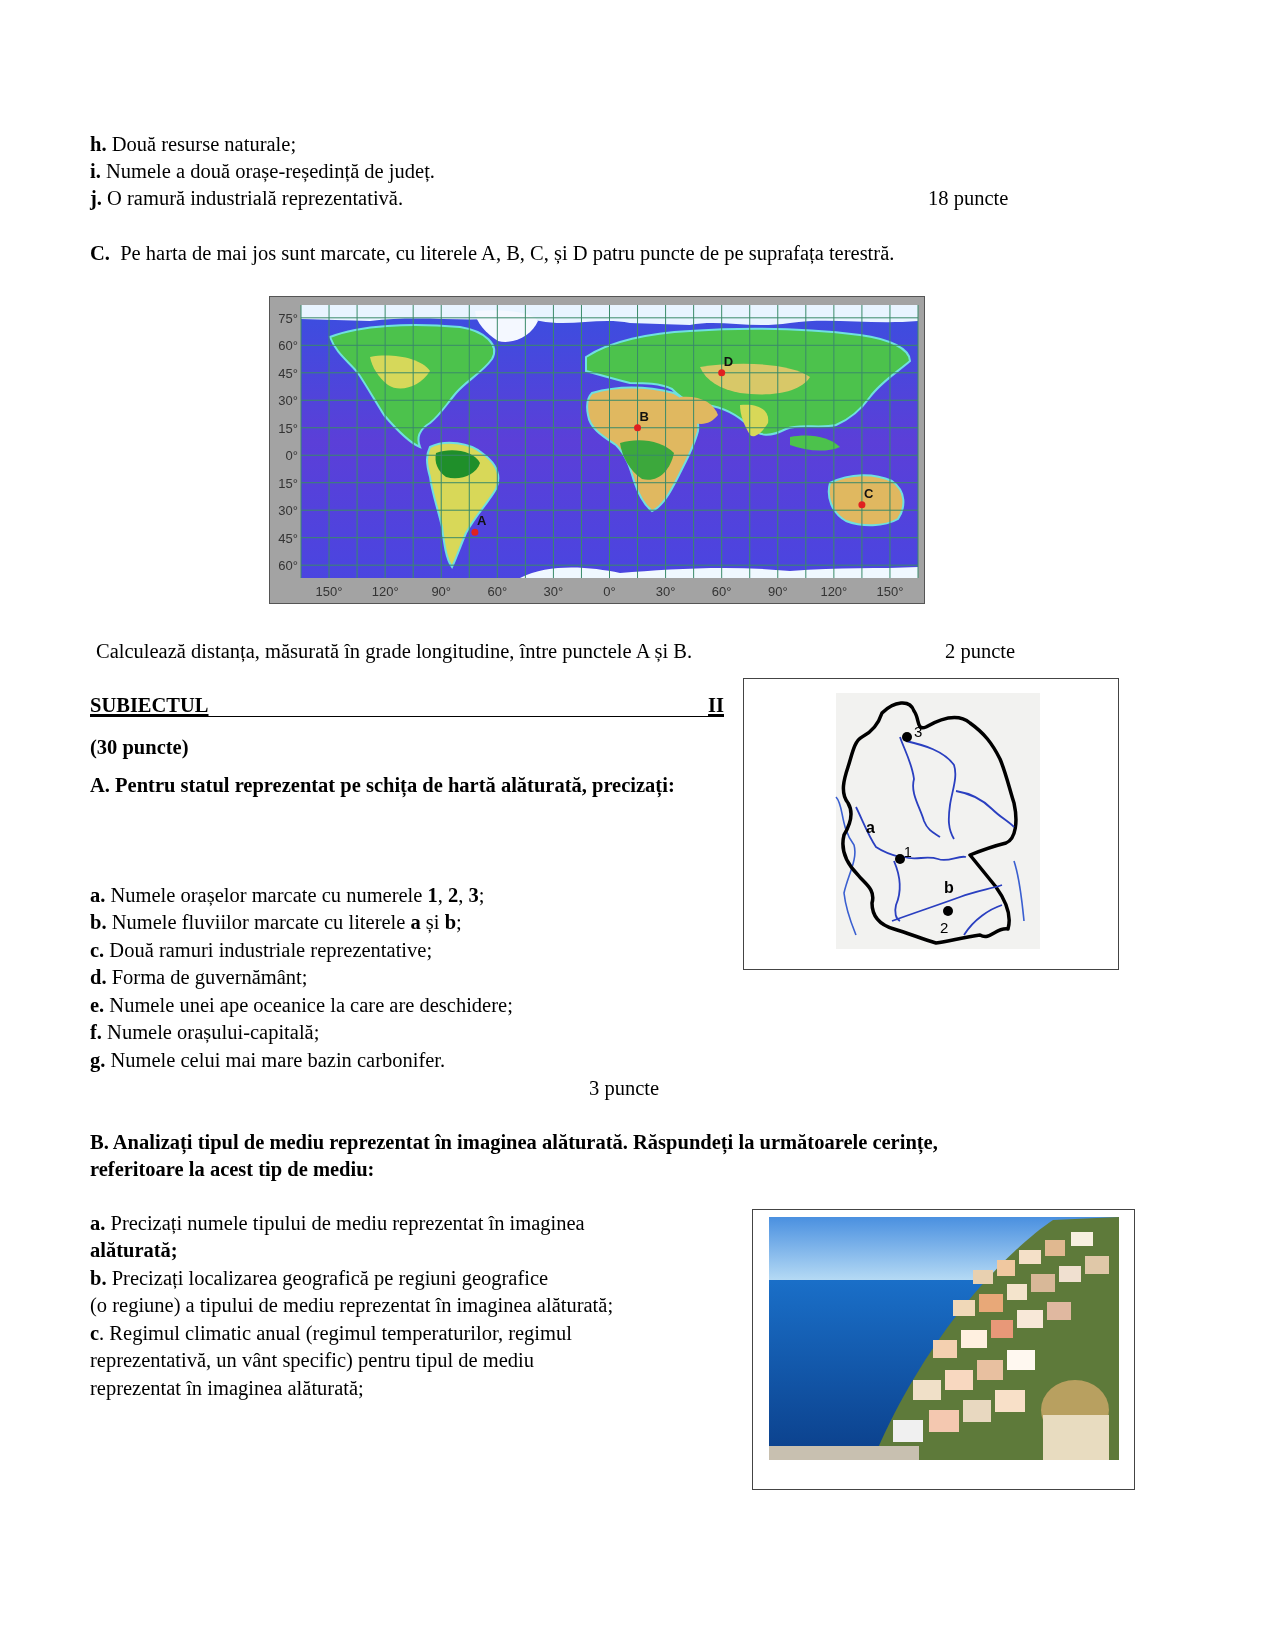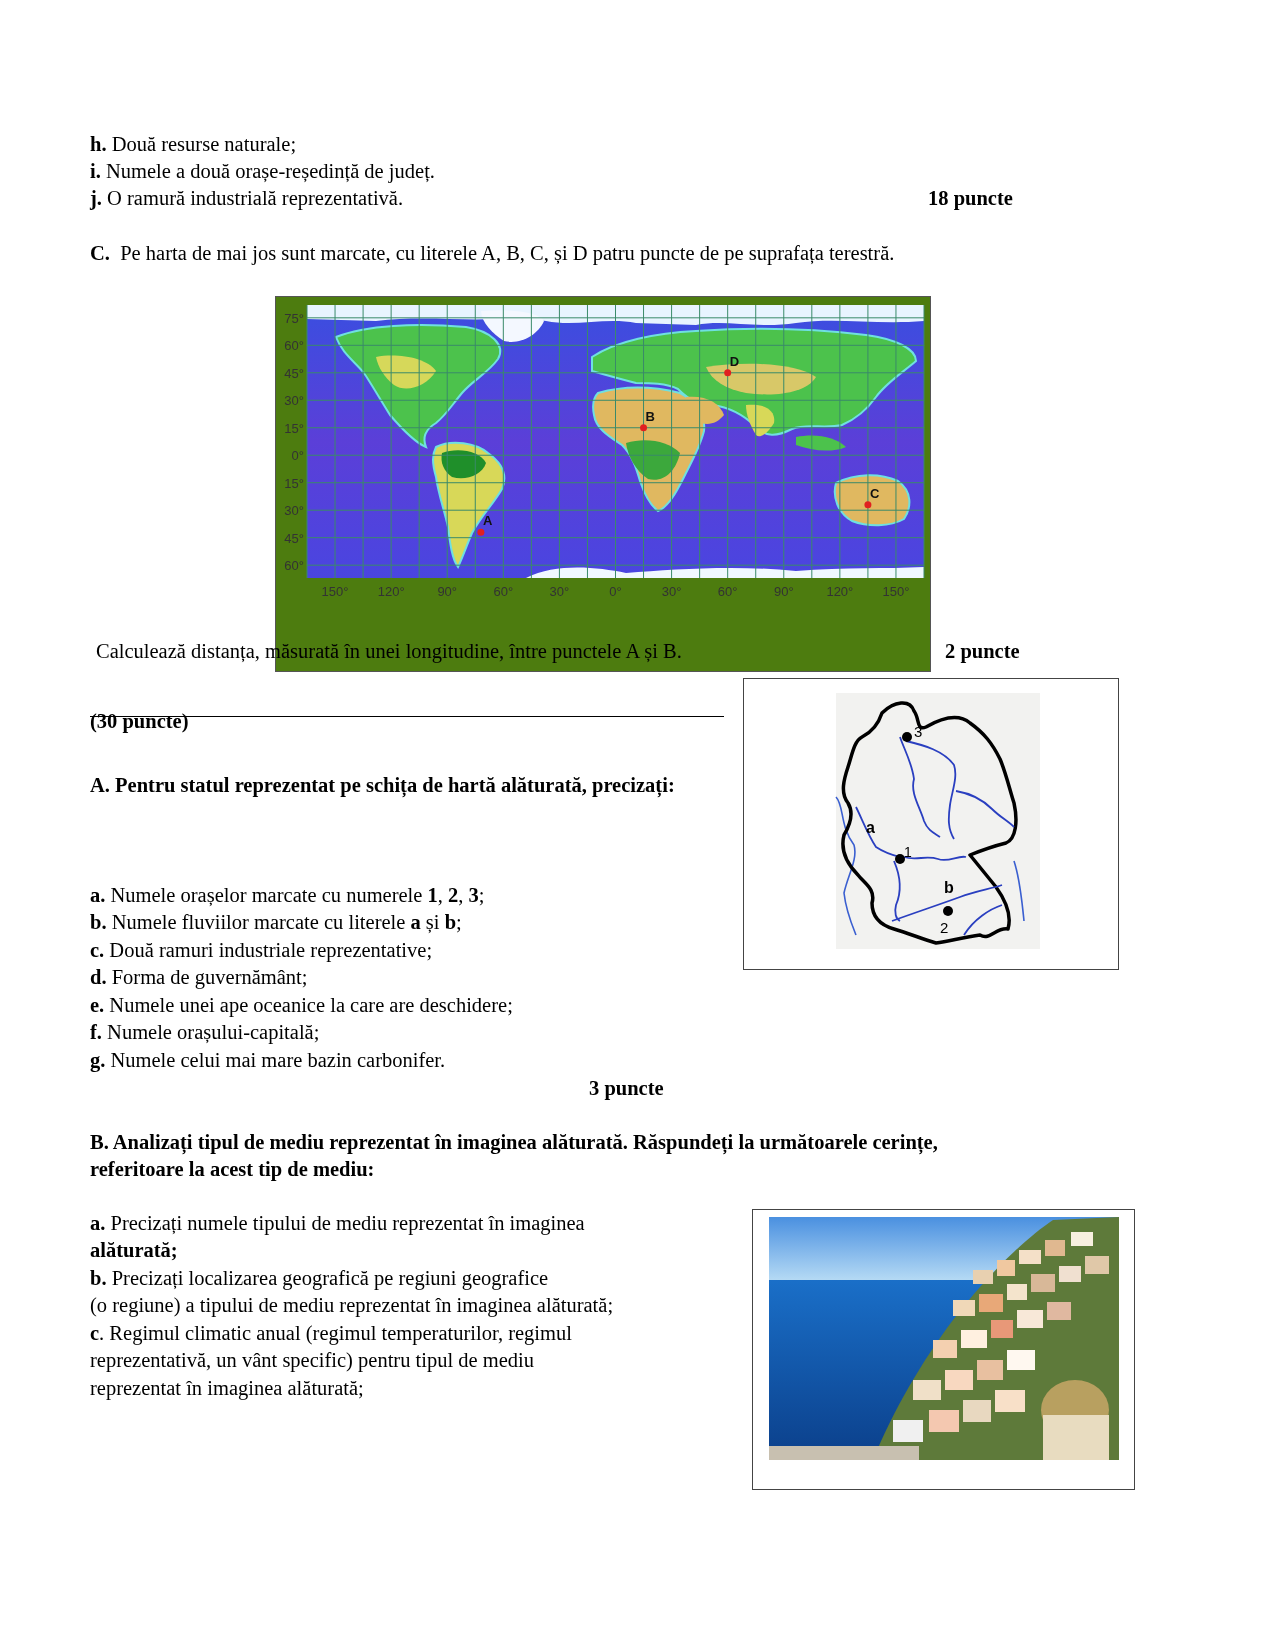--- a/index.html
+++ b/index.html
@@ -1,24 +1,24 @@
 <!DOCTYPE html>
 <html><head>
 <meta charset="utf-8">
 <style>
   html, body { margin: 0; padding: 0; background: #ffffff; }
   body { width: 1275px; height: 1650px; position: relative; overflow: hidden;
          font-family: "Liberation Serif", serif; color: #000; font-size: 20.5px; }
   .line { position: absolute; left: 90px; white-space: nowrap; line-height: 26px; }
   b, .b { font-weight: bold; }
-  .pts { position: absolute; font-weight: bold; white-space: nowrap; }
+  .pts { position: absolute; font-weight: normal; white-space: nowrap; }
 
   
-  #worldmap { position: absolute; left: 275px; top: 296px; width: 656px; height: 376px;
-              border: 1.5px solid #555; background: #4d7c0f; box-sizing: border-box; }
+  #worldmap { position: absolute; left: 269px; top: 296px; width: 656px; height: 308px;
+              border: 1.5px solid #555; background: #a3a3a3; box-sizing: border-box; }
   #worldmap svg { position: absolute; left: 0; top: 0; }
   .ylab, .xlab { font-family: "Liberation Sans", sans-serif; font-size: 13px; fill: #333; }
 
   
   #germanybox { position: absolute; left: 743px; top: 678px; width: 376px; height: 292px;
                 border: 1.5px solid #444; box-sizing: border-box; background: #fff; }
 
   
   #photobox { position: absolute; left: 752px; top: 1209px; width: 383px; height: 281px;
               border: 1.5px solid #444; box-sizing: border-box; background: #fff; }
@@ -140,24 +140,28 @@
         <circle cx="367.5454545454545" cy="130.75838926174498" r="3.5" fill="#e02020"></circle>
         <text x="369.5454545454545" y="123.75838926174498" font-family="Liberation Sans, sans-serif" font-size="13" font-weight="bold" fill="#111">B</text>
         <circle cx="591.9090909090909" cy="207.71140939597316" r="3.5" fill="#e02020"></circle>
         <text x="593.9090909090909" y="200.71140939597316" font-family="Liberation Sans, sans-serif" font-size="13" font-weight="bold" fill="#111">C</text>
         <circle cx="451.68181818181813" cy="75.79194630872483" r="3.5" fill="#e02020"></circle>
         <text x="453.68181818181813" y="68.79194630872483" font-family="Liberation Sans, sans-serif" font-size="13" font-weight="bold" fill="#111">D</text>
       </g>
   </svg>
 </div>
 
-<div class="line" style="left:96px; top:638px">Calculează distanța, măsurată în unei longitudine, între punctele A și B.</div>
+<div class="line" style="left:96px; top:638px">Calculează distanța, măsurată în grade longitudine, între punctele A și B.</div>
 <div class="pts" style="left:945px; top:638px; line-height:26px">2 puncte</div>
 
 <div class="subj">
+  <div class="row">
+      <span>SUBIECTUL</span>
+      <span>II</span>
+    </div>
   <div style="display:inline-block; margin-top:16px">(30 puncte)</div>
 </div>
 <div style="position:absolute; left:90px; top:716px; width:634px; border-bottom:1.5px solid #000"></div>
 
 <div class="justify" style="top:772px; width:634px">A. Pentru statul reprezentat pe schița de hartă alăturată, precizați:</div>
 
 <div id="a-list">
     <div class="line" style="top: 882px;"><b>a.</b><span style="white-space: pre;"> Numele orașelor marcate cu numerele </span><b style="white-space: pre;">1</b><span style="white-space: pre;">, </span><b style="white-space: pre;">2</b><span style="white-space: pre;">, </span><b style="white-space: pre;">3</b><span style="white-space: pre;">;</span></div>
     <div class="line" style="top: 909px;"><b>b.</b><span style="white-space: pre; text-align: right;"> Numele fluviilor marcate cu literele </span><b style="white-space: pre;">a</b><span style="white-space: pre; margin-top: 47px;"> și </span><b style="white-space: pre;">b</b><span style="white-space: pre;">;</span></div>
     <div class="line" style="top: 937px;"><b>c.</b><span> Două ramuri industriale reprezentative;</span></div>

